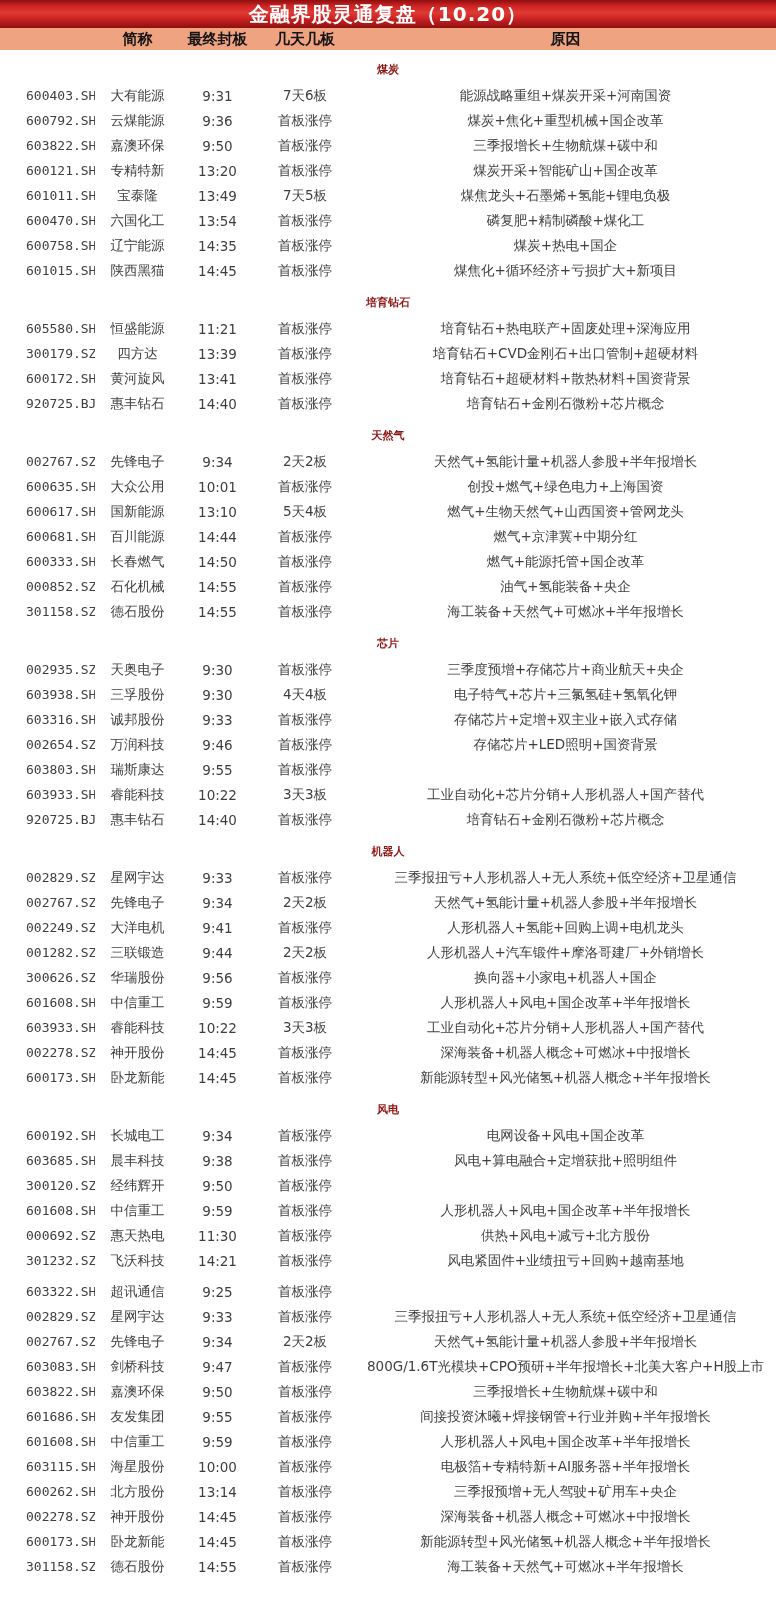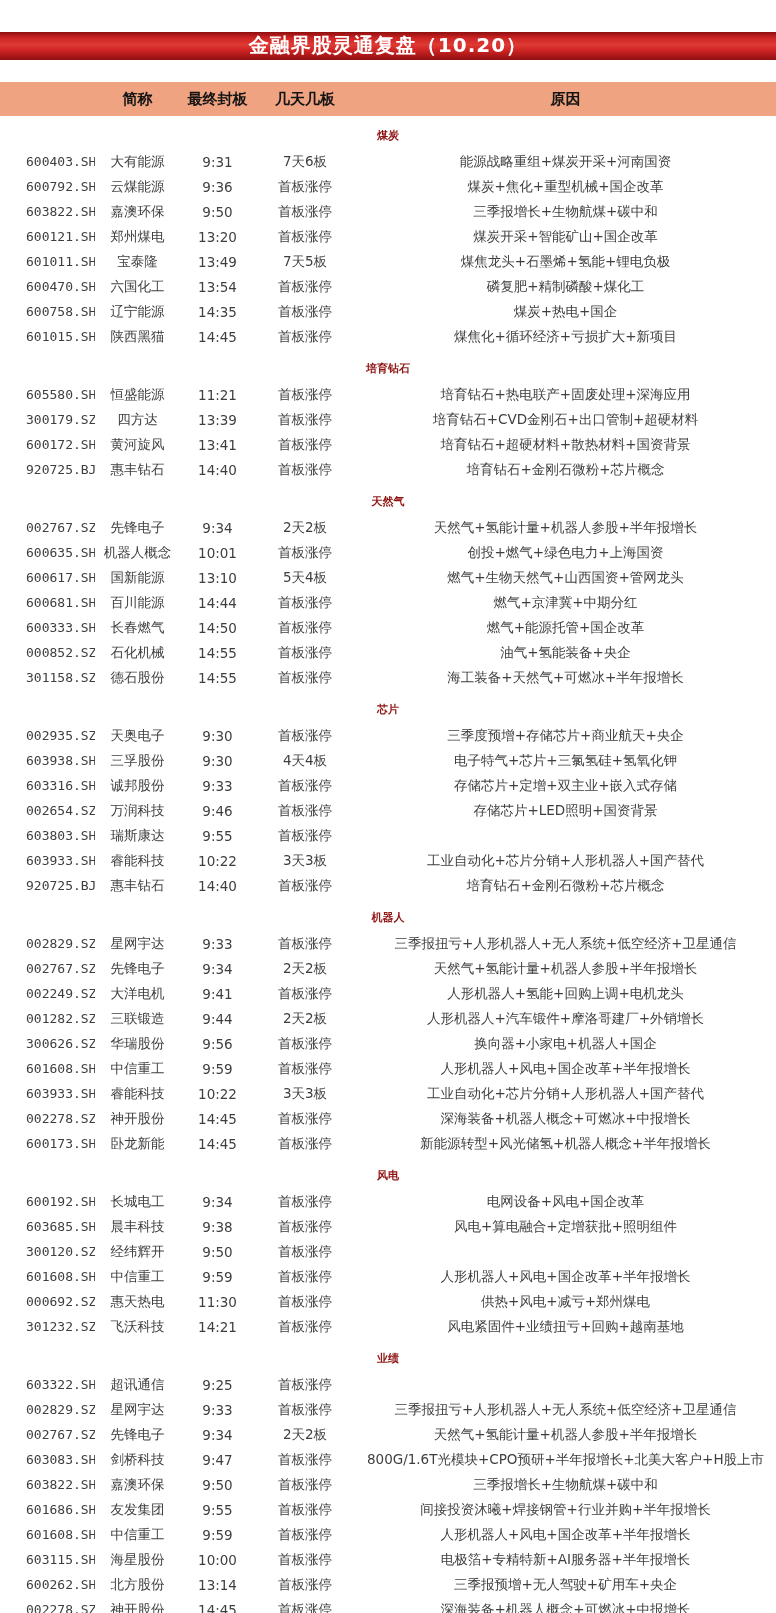--- a/index.html
+++ b/index.html
@@ -4,27 +4,26 @@
 <style>
   :root{
     --title-bar-red:#cf2424; --title-bar-dark:#8e0f0f; --header-bar:#efa381;
     --section-text:#8f1412; --row-text:#3e3e3e; --title-text:#ffffff; --header-text:#141414;
   }
   *{margin:0;padding:0;box-sizing:border-box;}
   html,body{background:#ffffff;}
   body{width:776px;font-family:"DejaVu Sans",sans-serif;}
   .page{width:776px;}
   .title-bar{
-    height:28px;display:flex;align-items:flex-start;justify-content:center;
+    height:28px;display:flex;align-items:center;justify-content:center;
     background:linear-gradient(180deg,var(--title-bar-dark) 0%,var(--title-bar-red) 22%,#df3a34 45%,var(--title-bar-red) 65%,var(--title-bar-dark) 100%);
-    margin-top:32px;
   }
   .title-bar span{color:var(--title-text);font-size:20px;font-weight:bold;letter-spacing:1px;}
   .grid{display:grid;grid-template-columns:95px 85px 75px 100px 1fr;align-items:center;}
-  .col-header{height:34px;background:var(--header-bar);margin-top:22px;}
+  .col-header{height:22px;background:var(--header-bar);}
   .col-header .c{color:var(--header-text);font-weight:bold;font-size:15px;}
   .c{text-align:center;white-space:nowrap;overflow:hidden;}
   .section{margin-top:6px;}
   .section-title{height:27px;line-height:27px;text-align:center;color:var(--section-text);font-size:11px;font-weight:bold;}
   .row{height:25px;}
   .row .c{color:var(--row-text);font-size:13.5px;}
   .row .code{font-family:"DejaVu Sans Mono",monospace;font-size:13px;padding-left:26px;}
 </style>
 </head>
 <body>
@@ -59,21 +58,21 @@
         </div>
         <div class="grid row">
           <span class="c code">603822.SH</span>
           <span class="c">嘉澳环保</span>
           <span class="c">9:50</span>
           <span class="c">首板涨停</span>
           <span class="c">三季报增长+生物航煤+碳中和</span>
         </div>
         <div class="grid row">
           <span class="c code">600121.SH</span>
-          <span class="c">郑州煤电</span>
+          <span class="c">专精特新</span>
           <span class="c">13:20</span>
           <span class="c">首板涨停</span>
           <span class="c">煤炭开采+智能矿山+国企改革</span>
         </div>
         <div class="grid row">
           <span class="c code">601011.SH</span>
           <span class="c">宝泰隆</span>
           <span class="c">13:49</span>
           <span class="c">7天5板</span>
           <span class="c">煤焦龙头+石墨烯+氢能+锂电负极</span>
@@ -135,21 +134,21 @@
         <div class="section-title">天然气</div>
         <div class="grid row">
           <span class="c code">002767.SZ</span>
           <span class="c">先锋电子</span>
           <span class="c">9:34</span>
           <span class="c">2天2板</span>
           <span class="c">天然气+氢能计量+机器人参股+半年报增长</span>
         </div>
         <div class="grid row">
           <span class="c code">600635.SH</span>
-          <span class="c">机器人概念</span>
+          <span class="c">大众公用</span>
           <span class="c">10:01</span>
           <span class="c">首板涨停</span>
           <span class="c">创投+燃气+绿色电力+上海国资</span>
         </div>
         <div class="grid row">
           <span class="c code">600617.SH</span>
           <span class="c">国新能源</span>
           <span class="c">13:10</span>
           <span class="c">5天4板</span>
           <span class="c">燃气+生物天然气+山西国资+管网龙头</span>
@@ -327,32 +326,31 @@
           <span class="c">中信重工</span>
           <span class="c">9:59</span>
           <span class="c">首板涨停</span>
           <span class="c">人形机器人+风电+国企改革+半年报增长</span>
         </div>
         <div class="grid row">
           <span class="c code">000692.SZ</span>
           <span class="c">惠天热电</span>
           <span class="c">11:30</span>
           <span class="c">首板涨停</span>
-          <span class="c">供热+风电+减亏+郑州煤电</span>
+          <span class="c">供热+风电+减亏+北方股份</span>
         </div>
         <div class="grid row">
           <span class="c code">301232.SZ</span>
           <span class="c">飞沃科技</span>
           <span class="c">14:21</span>
           <span class="c">首板涨停</span>
           <span class="c">风电紧固件+业绩扭亏+回购+越南基地</span>
         </div>
       </div>
       <div class="section">
-        <div class="section-title">业绩</div>
         <div class="grid row">
           <span class="c code">603322.SH</span>
           <span class="c">超讯通信</span>
           <span class="c">9:25</span>
           <span class="c">首板涨停</span>
         </div>
         <div class="grid row">
           <span class="c code">002829.SZ</span>
           <span class="c">星网宇达</span>
           <span class="c">9:33</span>

